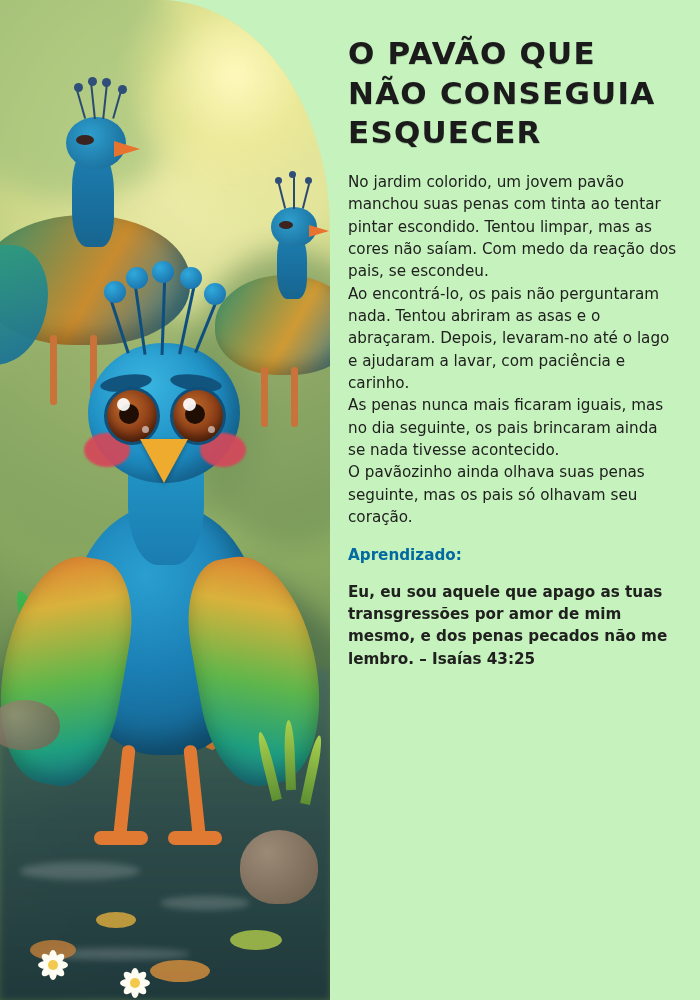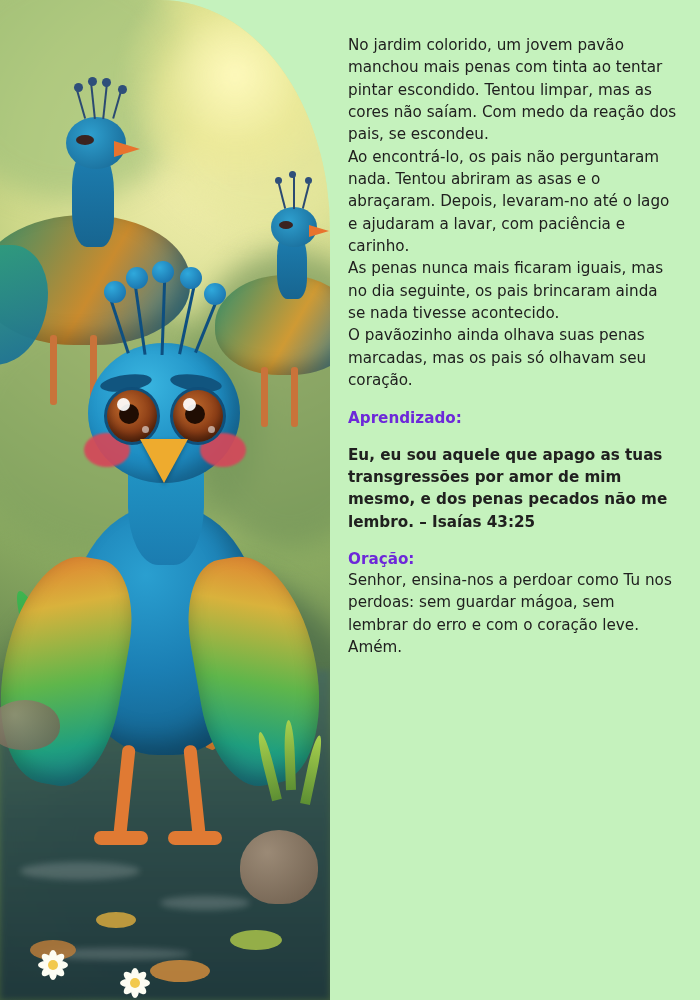--- a/index.html
+++ b/index.html
@@ -279,21 +279,21 @@
     color: #20201f;
     margin: 0;
   }
   .body-text p { margin: 0; }
   .section {
     margin-top: 17px;
   }
   .section-label {
     font-weight: 700;
     font-size: 15.2px;
-    color: #6d28d9;
+    color: #0369a1;
     margin: 6px 0 1px 0;
   }
   .section-body {
     font-size: 15.2px;
     line-height: 1.47;
     color: #20201f;
     margin: 0;
   }
   .verse-body {
     font-weight: 700;
@@ -428,35 +428,32 @@
       <div class="petal" style="transform:rotate(135deg);"></div>
       <div class="petal" style="transform:rotate(180deg);"></div>
       <div class="petal" style="transform:rotate(225deg);"></div>
       <div class="petal" style="transform:rotate(270deg);"></div>
       <div class="petal" style="transform:rotate(315deg);"></div>
       <div class="center"></div>
     </div>
   </div>
 
   <div class="content">
+    <h1 class="title">O PAVÃO QUE NÃO CONSEGUIA ESQUECER</h1>
 
     <div class="body-text">
-      <p> No jardim colorido, um jovem pavão manchou mais penas com tinta ao tentar pintar escondido. Tentou limpar, mas as cores não saíam. Com medo da reação dos pais, se escondeu.</p>
+      <p> No jardim colorido, um jovem pavão manchou suas penas com tinta ao tentar pintar escondido. Tentou limpar, mas as cores não saíam. Com medo da reação dos pais, se escondeu.</p>
       <p>Ao encontrá-lo, os pais não perguntaram nada. Tentou abriram as asas e o abraçaram. Depois, levaram-no até o lago e ajudaram a lavar, com paciência e carinho.</p>
       <p>As penas nunca mais ficaram iguais, mas no dia seguinte, os pais brincaram ainda se nada tivesse acontecido.</p>
-      <p>O pavãozinho ainda olhava suas penas marcadas, mas os pais só olhavam seu coração.</p>
+      <p>O pavãozinho ainda olhava suas penas seguinte, mas os pais só olhavam seu coração.</p>
     </div>
 
     <div class="section">
       <div class="section-label">Aprendizado:</div>
     </div>
 
     <div class="section">
       <div class="section-body verse-body"> Eu, eu sou aquele que apago as tuas transgressões por amor de mim mesmo, e dos penas pecados não me lembro. – Isaías 43:25</div>
     </div>
 
-    <div class="section">
-      <div class="section-label">Oração:</div>
-      <div class="section-body">Senhor, ensina-nos a perdoar como Tu nos perdoas: sem guardar mágoa, sem lembrar do erro e com o coração leve. Amém.</div>
-    </div>
   </div>
 
 </div>
 
 </body></html>

